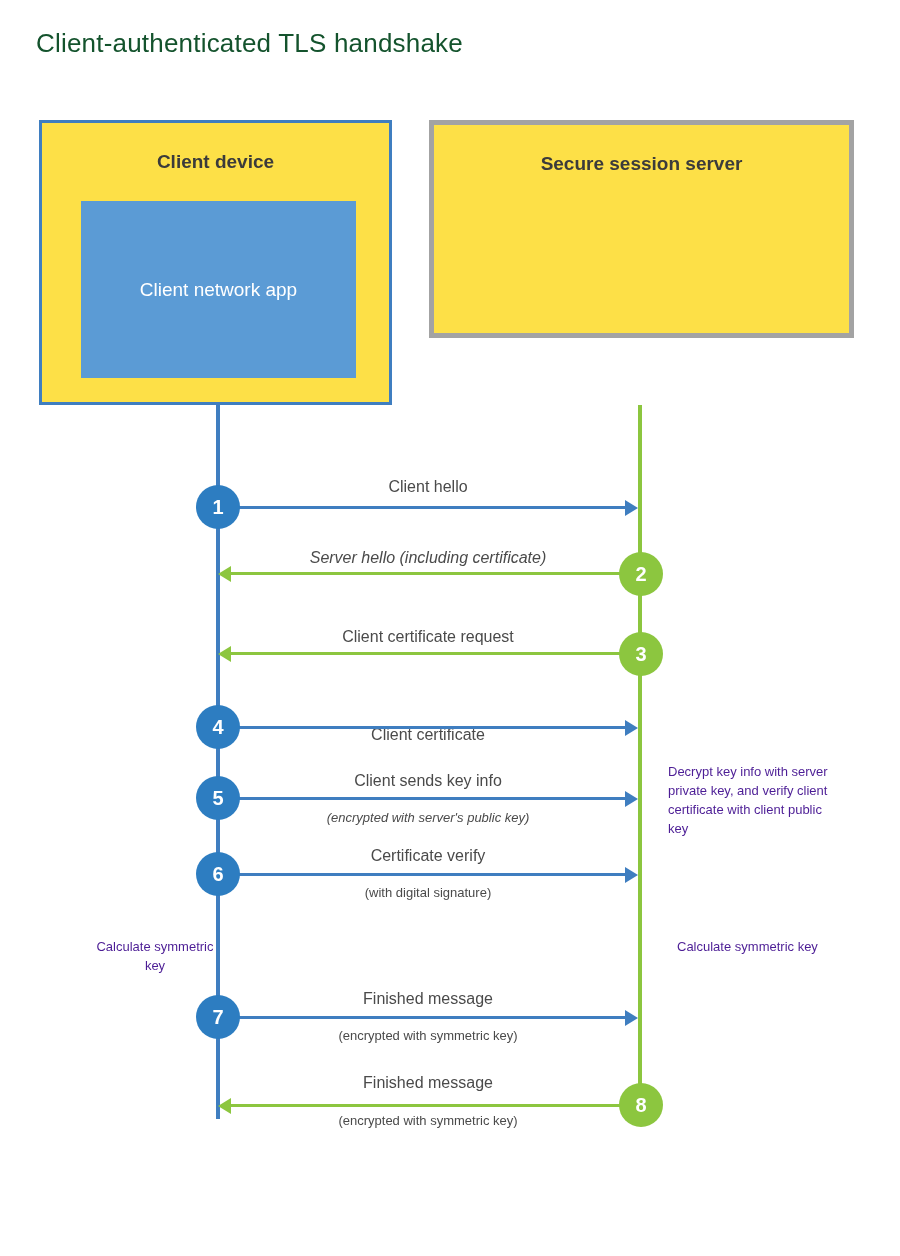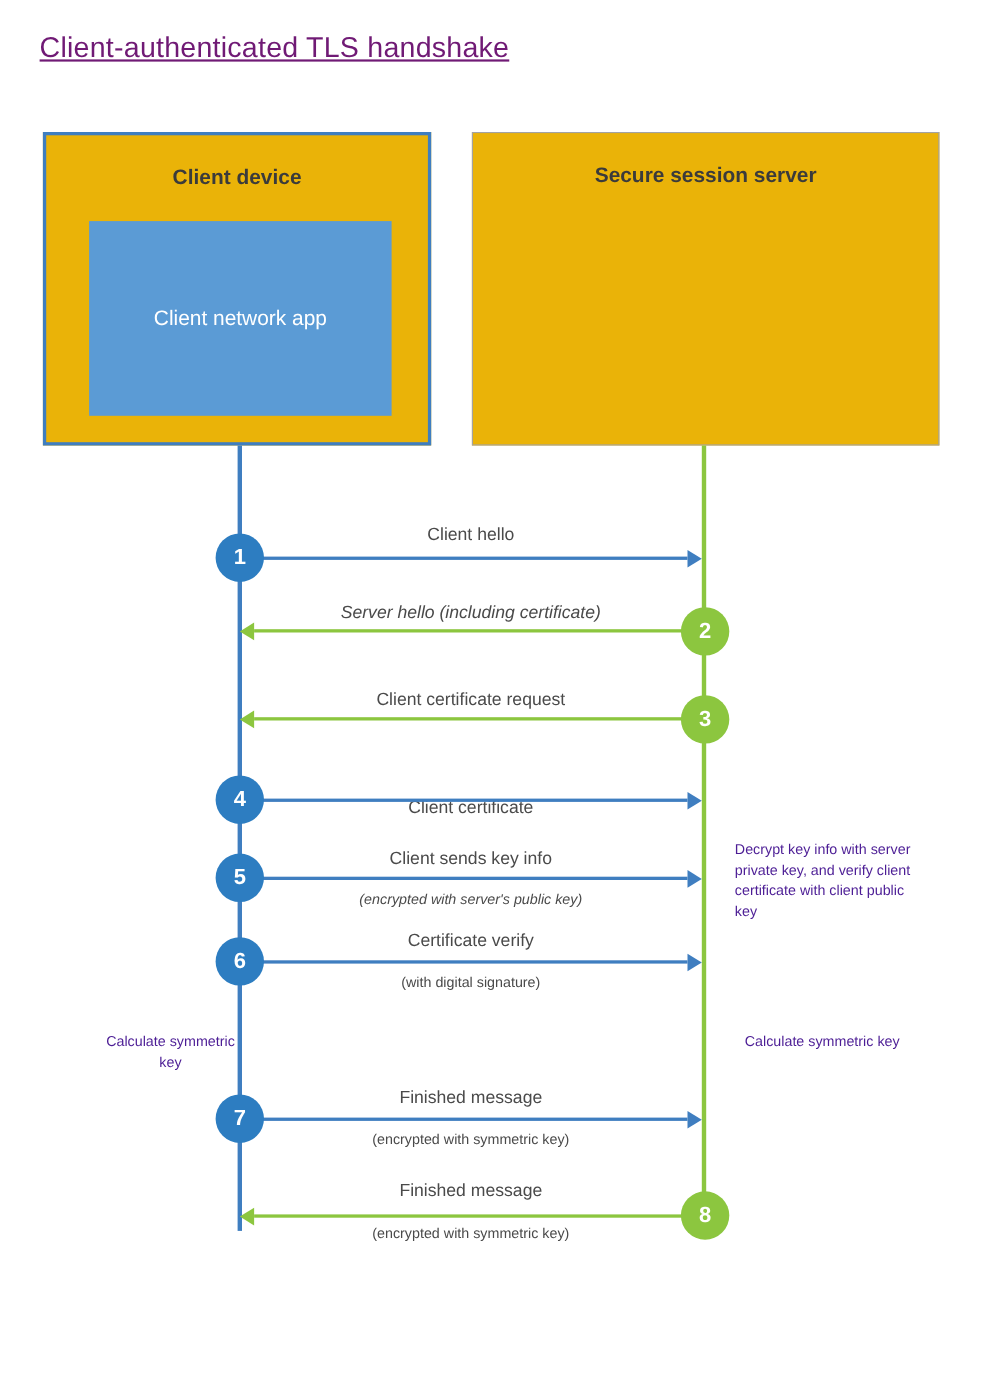--- a/index.html
+++ b/index.html
@@ -16,45 +16,44 @@
     overflow: hidden;
   }
 
   
   .page-title {
     position: absolute;
     left: 36px;
     top: 28px;
     font-size: 26px;
     font-weight: 300;
-    color: #701a75;
+    color: #14532d;
     letter-spacing: 0.2px;
     white-space: nowrap;
-    text-decoration: underline;
   }
 
   
   .entity-box {
     position: absolute;
-    background: #eab308;
+    background: #fde047;
     box-sizing: border-box;
   }
   .entity-box.client {
     left: 39px;
     top: 120px;
     width: 353px;
     height: 285px;
     border: 3px solid #3f7ec0;
   }
   .entity-box.server {
     left: 429px;
     top: 120px;
     width: 425px;
-    height: 285px;
-    border: 1px solid #a3a3a3;
+    height: 218px;
+    border: 5px solid #a3a3a3;
   }
   .entity-title {
     position: absolute;
     left: 0;
     right: 0;
     top: 28px;
     text-align: center;
     font-size: 19px;
     font-weight: bold;
     color: #3b3b3b;

